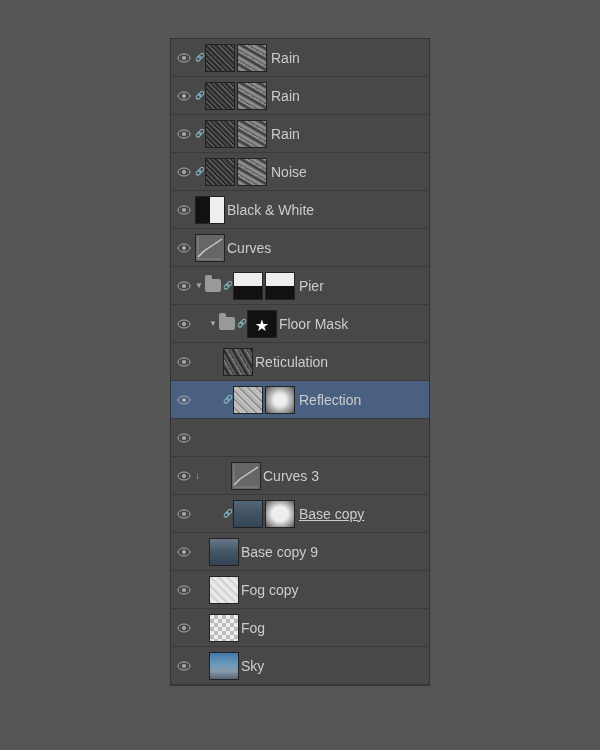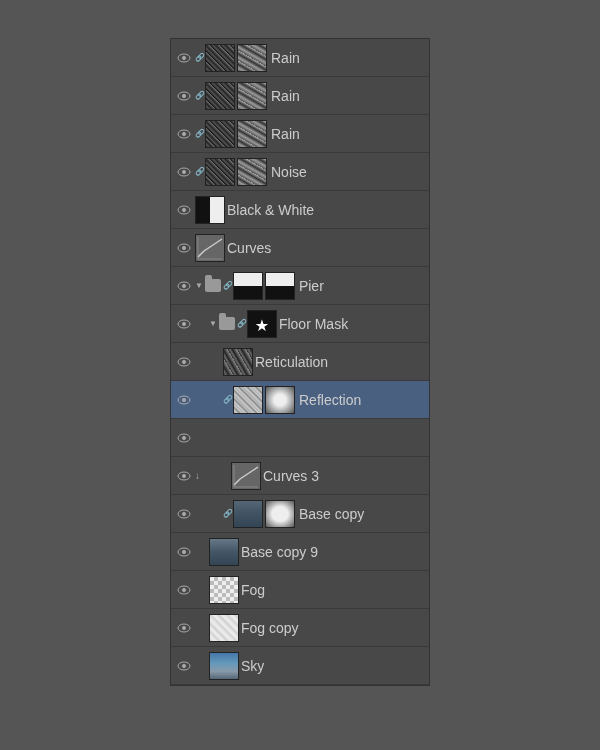--- a/index.html
+++ b/index.html
@@ -53,20 +53,21 @@
       align-items: center;
       flex: 1;
       margin-left: 2px;
     }
     .layer-name {
       font-size: 14px;
       color: #cccccc;
       white-space: nowrap;
     }
     .layer-name.underline {
+      text-decoration: underline;
     }
   </style>
 </head>
 <body>
 
 <div class="watermark">
   <span></span> &nbsp;<span></span>
 </div>
 
 <div class="panel">
@@ -285,35 +286,35 @@
     </div>
     <div class="layer-row">
       <div class="eye-icon">
         <svg width="14" height="10" viewBox="0 0 14 10">
           <ellipse cx="7" cy="5" rx="6" ry="4" stroke="#aaa" stroke-width="1" fill="none"></ellipse>
           <circle cx="7" cy="5" r="2" fill="#aaa"></circle>
         </svg>
       </div>
       <div class="layer-content">
         <div style="width: 14px; flex-shrink: 0;"></div>
+        <div style="width: 30px; height: 28px; flex-shrink: 0; margin-right: 2px; border: 1px solid rgb(34, 34, 34); background: repeating-linear-gradient(45deg, rgb(204, 204, 204) 0px, rgb(238, 238, 238) 3px, rgb(221, 221, 221) 6px);"></div>
+        <span class="layer-name">Fog copy</span>
+      </div>
+    </div>
+    <div class="layer-row">
+      <div class="eye-icon">
+        <svg width="14" height="10" viewBox="0 0 14 10">
+          <ellipse cx="7" cy="5" rx="6" ry="4" stroke="#aaa" stroke-width="1" fill="none"></ellipse>
+          <circle cx="7" cy="5" r="2" fill="#aaa"></circle>
+        </svg>
+      </div>
+      <div class="layer-content">
+        <div style="width: 14px; flex-shrink: 0;"></div>
         <div style="width: 30px; height: 28px; flex-shrink: 0; margin-right: 2px; border: 1px solid rgb(34, 34, 34); background: repeating-conic-gradient(rgb(187, 187, 187) 0%, rgb(187, 187, 187) 25%, rgb(238, 238, 238) 0%, rgb(238, 238, 238) 50%) 0px 0px / 8px 8px;"></div>
         <span class="layer-name">Fog</span>
-      </div>
-    </div>
-    <div class="layer-row">
-      <div class="eye-icon">
-        <svg width="14" height="10" viewBox="0 0 14 10">
-          <ellipse cx="7" cy="5" rx="6" ry="4" stroke="#aaa" stroke-width="1" fill="none"></ellipse>
-          <circle cx="7" cy="5" r="2" fill="#aaa"></circle>
-        </svg>
-      </div>
-      <div class="layer-content">
-        <div style="width: 14px; flex-shrink: 0;"></div>
-        <div style="width: 30px; height: 28px; flex-shrink: 0; margin-right: 2px; border: 1px solid rgb(34, 34, 34); background: repeating-linear-gradient(45deg, rgb(204, 204, 204) 0px, rgb(238, 238, 238) 3px, rgb(221, 221, 221) 6px);"></div>
-        <span class="layer-name">Fog copy</span>
       </div>
     </div>
     <div class="layer-row">
       <div class="eye-icon">
         <svg width="14" height="10" viewBox="0 0 14 10">
           <ellipse cx="7" cy="5" rx="6" ry="4" stroke="#aaa" stroke-width="1" fill="none"></ellipse>
           <circle cx="7" cy="5" r="2" fill="#aaa"></circle>
         </svg>
       </div>
       <div class="layer-content">

